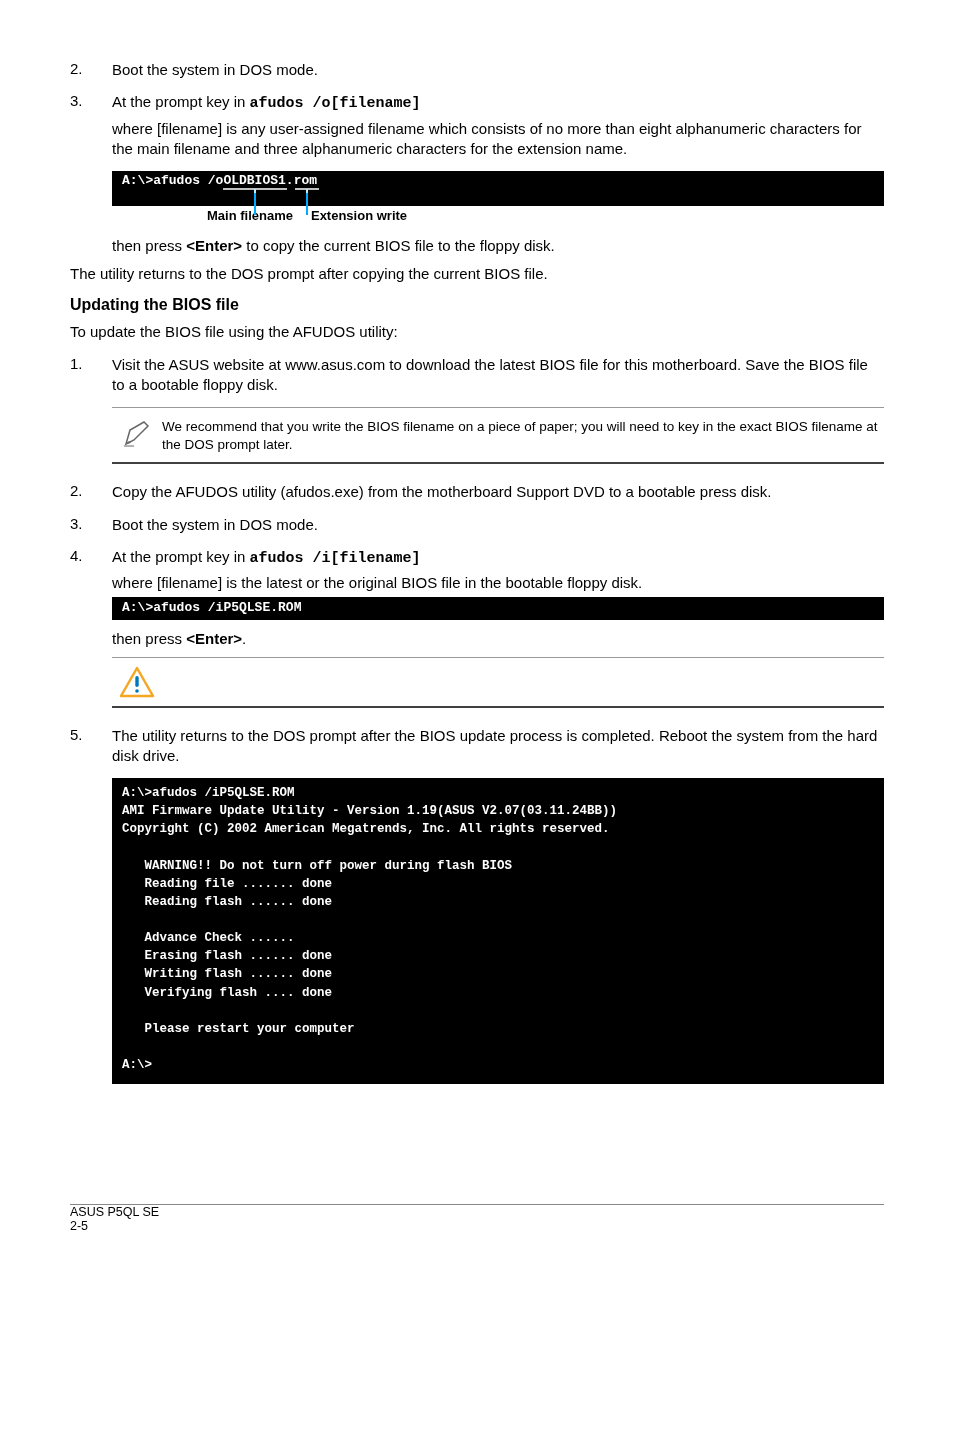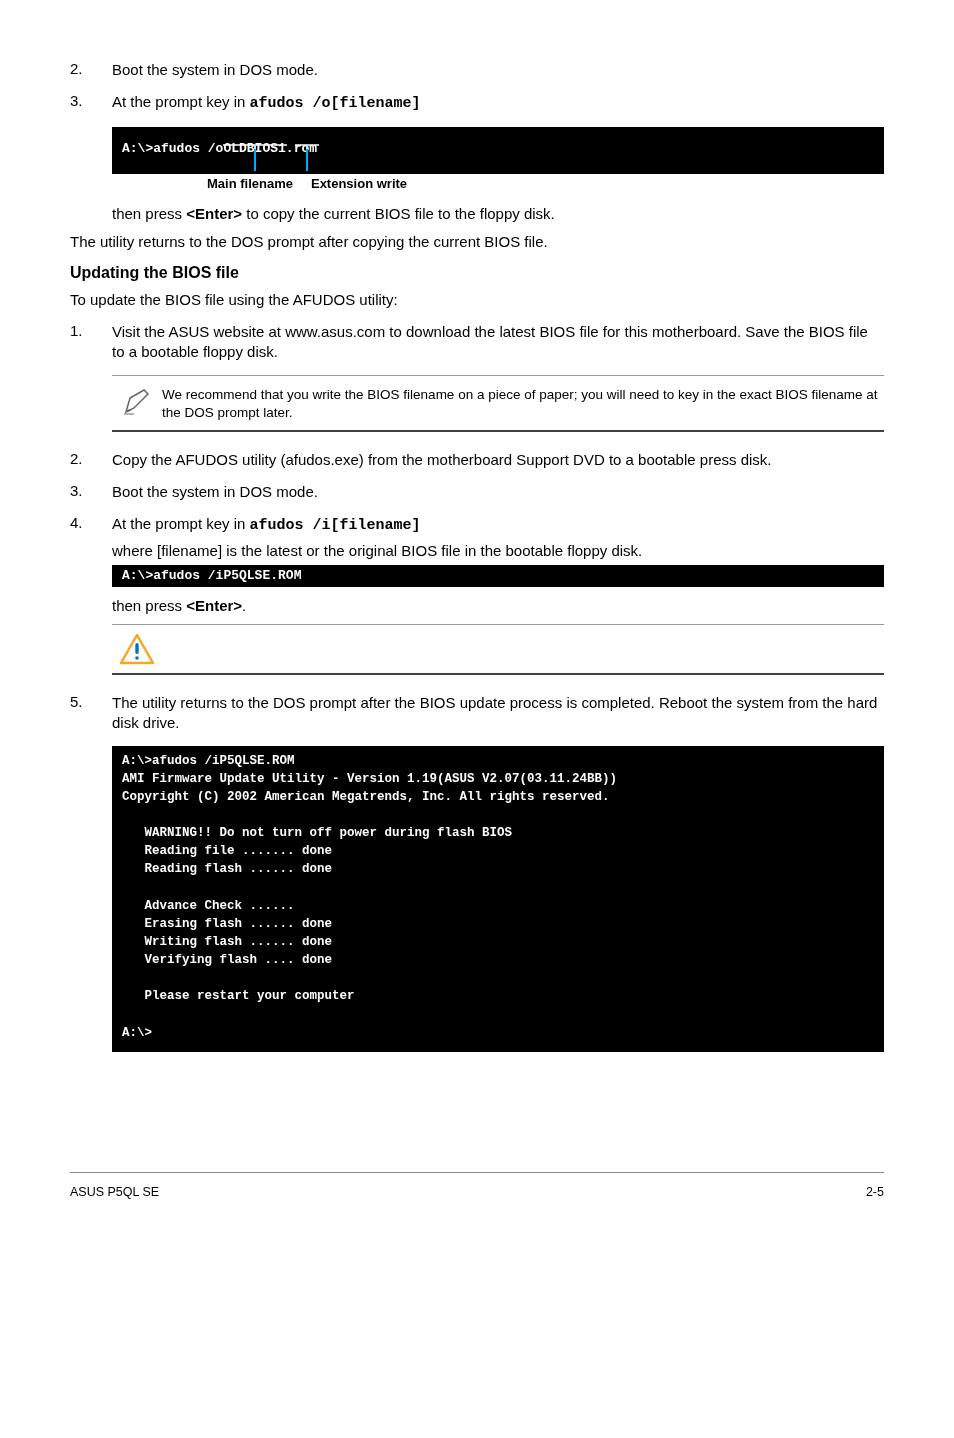--- a/index.html
+++ b/index.html
@@ -61,56 +61,58 @@
   }
   .footer-rule {
     border: none;
     border-top: 1px solid #888;
     margin-top: 120px;
   }
   .footer {
     display: flex;
     justify-content: space-between;
     font-size: 12.5px;
-    margin-top: 12px;
+    margin-top: 0;
     color: #000;
+    flex-direction: column;
   }
   b { font-weight: bold; }
   .codeblock-with-diagram {
     margin-left: 42px;
     background: #000;
     padding-bottom: 18px;
     position: relative;
   }
   .codeblock-with-diagram .cmd {
     color:#fff;
     font-family:"Courier New",monospace;
     font-weight:bold;
     font-size:13px;
-    padding:14px 10px 0 10px;
+    padding:2px 10px 0 10px;
     white-space: pre;
   }
   .diagram-overlay {
     position:absolute;
     left: 111px;
     top: 14px;
   }
 </style>
 </head>
 <body>
 
 <div class="step">
   <div class="step-num">2.</div>
   <div class="step-body">Boot the system in DOS mode.</div>
 </div>
 
 <div class="step">
   <div class="step-num">3.</div>
   <div class="step-body">
     <span>At the prompt key in </span><span class="mono">afudos /o[filename]</span>
+    <div style="margin-top:4px">where [filename] is any user-assigned filename which consists of no more than eight alphanumeric characters for the main filename and three alphanumeric characters for the extension name.</div>
   </div>
 </div>
 
 <div class="codeblock-with-diagram">
   <div class="cmd">A:\&gt;afudos /oOLDBIOS1.rom</div>
   <svg class="diagram-overlay" width="120" height="32">
     <line x1="0" y1="4" x2="64" y2="4" stroke="#fff" stroke-width="1.5"></line>
     <line x1="32" y1="4" x2="32" y2="30" stroke="#00aaff" stroke-width="2"></line>
     <line x1="32" y1="4" x2="32" y2="8" stroke="#fff" stroke-width="1.5"></line>
     <line x1="72" y1="4" x2="96" y2="4" stroke="#fff" stroke-width="1.5"></line>

